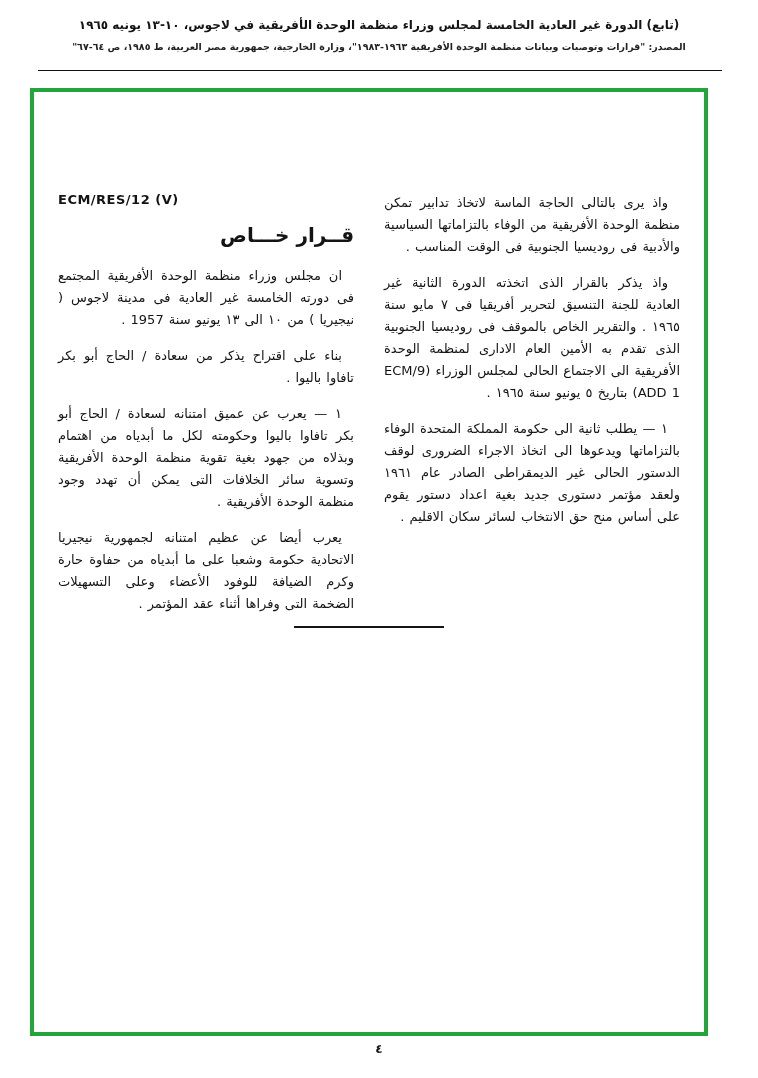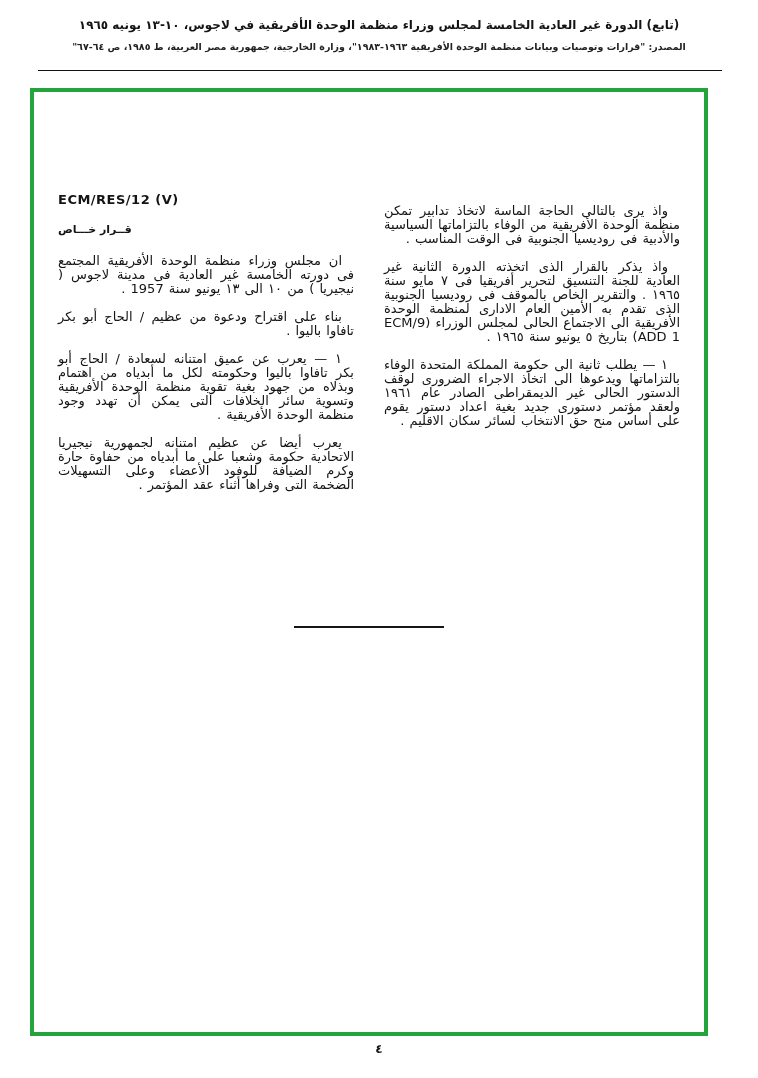--- a/index.html
+++ b/index.html
@@ -70,39 +70,39 @@
   }
   .col {
     flex: 1 1 0;
     min-width: 0;
   }
 
   .col p {
     direction: rtl;
     text-align: justify;
     font-size: 13px;
-    line-height: 14px;
-    margin: 12px 0 14px 0;
+    line-height: 22px;
+    margin: 0 0 14px 0;
     text-indent: 12px;
     word-spacing: 1px;
   }
 
   .doc-ref {
     direction: ltr;
     text-align: left;
     font-size: 13px;
     font-weight: bold;
     letter-spacing: 0.5px;
     margin: 0 0 16px 0;
     font-family: "DejaVu Sans", sans-serif;
   }
   .res-title {
     direction: rtl;
-    text-align: left;
-    font-size: 11px;
+    text-align: right;
+    font-size: 20px;
     font-weight: bold;
     margin: 0 0 18px 0;
     letter-spacing: 1px;
   }
 
   .mid-divider {
     position: absolute;
     top: 534px;
     left: 50%;
     transform: translateX(-50%);
@@ -137,21 +137,21 @@
     <section class="col col-right" lang="ar">
       <p>واذ يرى بالتالى الحاجة الماسة لاتخاذ تدابير تمكن منظمة الوحدة الأفريقية من الوفاء بالتزاماتها السياسية والأدبية فى روديسيا الجنوبية فى الوقت المناسب .</p>
       <p>واذ يذكر بالقرار الذى اتخذته الدورة الثانية غير العادية للجنة التنسيق لتحرير أفريقيا فى ٧ مايو سنة ١٩٦٥ . والتقرير الخاص بالموقف فى روديسيا الجنوبية الذى تقدم به الأمين العام الادارى لمنظمة الوحدة الأفريقية الى الاجتماع الحالى لمجلس الوزراء (ECM/9 ADD 1) بتاريخ ٥ يونيو سنة ١٩٦٥ .</p>
       <p>١ — يطلب ثانية الى حكومة المملكة المتحدة الوفاء بالتزاماتها ويدعوها الى اتخاذ الاجراء الضرورى لوقف الدستور الحالى غير الديمقراطى الصادر عام ١٩٦١ ولعقد مؤتمر دستورى جديد بغية اعداد دستور يقوم على أساس منح حق الانتخاب لسائر سكان الاقليم .</p>
     </section>
 
     <section class="col col-left" lang="ar">
       <div class="doc-ref">ECM/RES/12 (V)</div>
       <h2 class="res-title">قــرار خـــاص</h2>
       <p>ان مجلس وزراء منظمة الوحدة الأفريقية المجتمع فى دورته الخامسة غير العادية فى مدينة لاجوس ( نيجيريا ) من ١٠ الى ١٣ يونيو سنة 1957 .</p>
-      <p>بناء على اقتراح ودعوة من عظيم / الحاج أبو بكر تافاوا باليوا .</p>
+      <p>بناء على اقتراح يذكر من سعادة / الحاج أبو بكر تافاوا باليوا .</p>
       <p>١ — يعرب عن عميق امتنانه لسعادة / الحاج أبو بكر تافاوا باليوا وحكومته لكل ما أبدياه من اهتمام وبذلاه من جهود بغية تقوية منظمة الوحدة الأفريقية وتسوية سائر الخلافات التى يمكن أن تهدد وجود منظمة الوحدة الأفريقية .</p>
       <p>يعرب أيضا عن عظيم امتنانه لجمهورية نيجيريا الاتحادية حكومة وشعبا على ما أبدياه من حفاوة حارة وكرم الضيافة للوفود الأعضاء وعلى التسهيلات الضخمة التى وفراها أثناء عقد المؤتمر .</p>
     </section>
 
   </div>
 
   <div class="mid-divider"></div>
 </div>
 
 <div class="page-number">٤</div>

